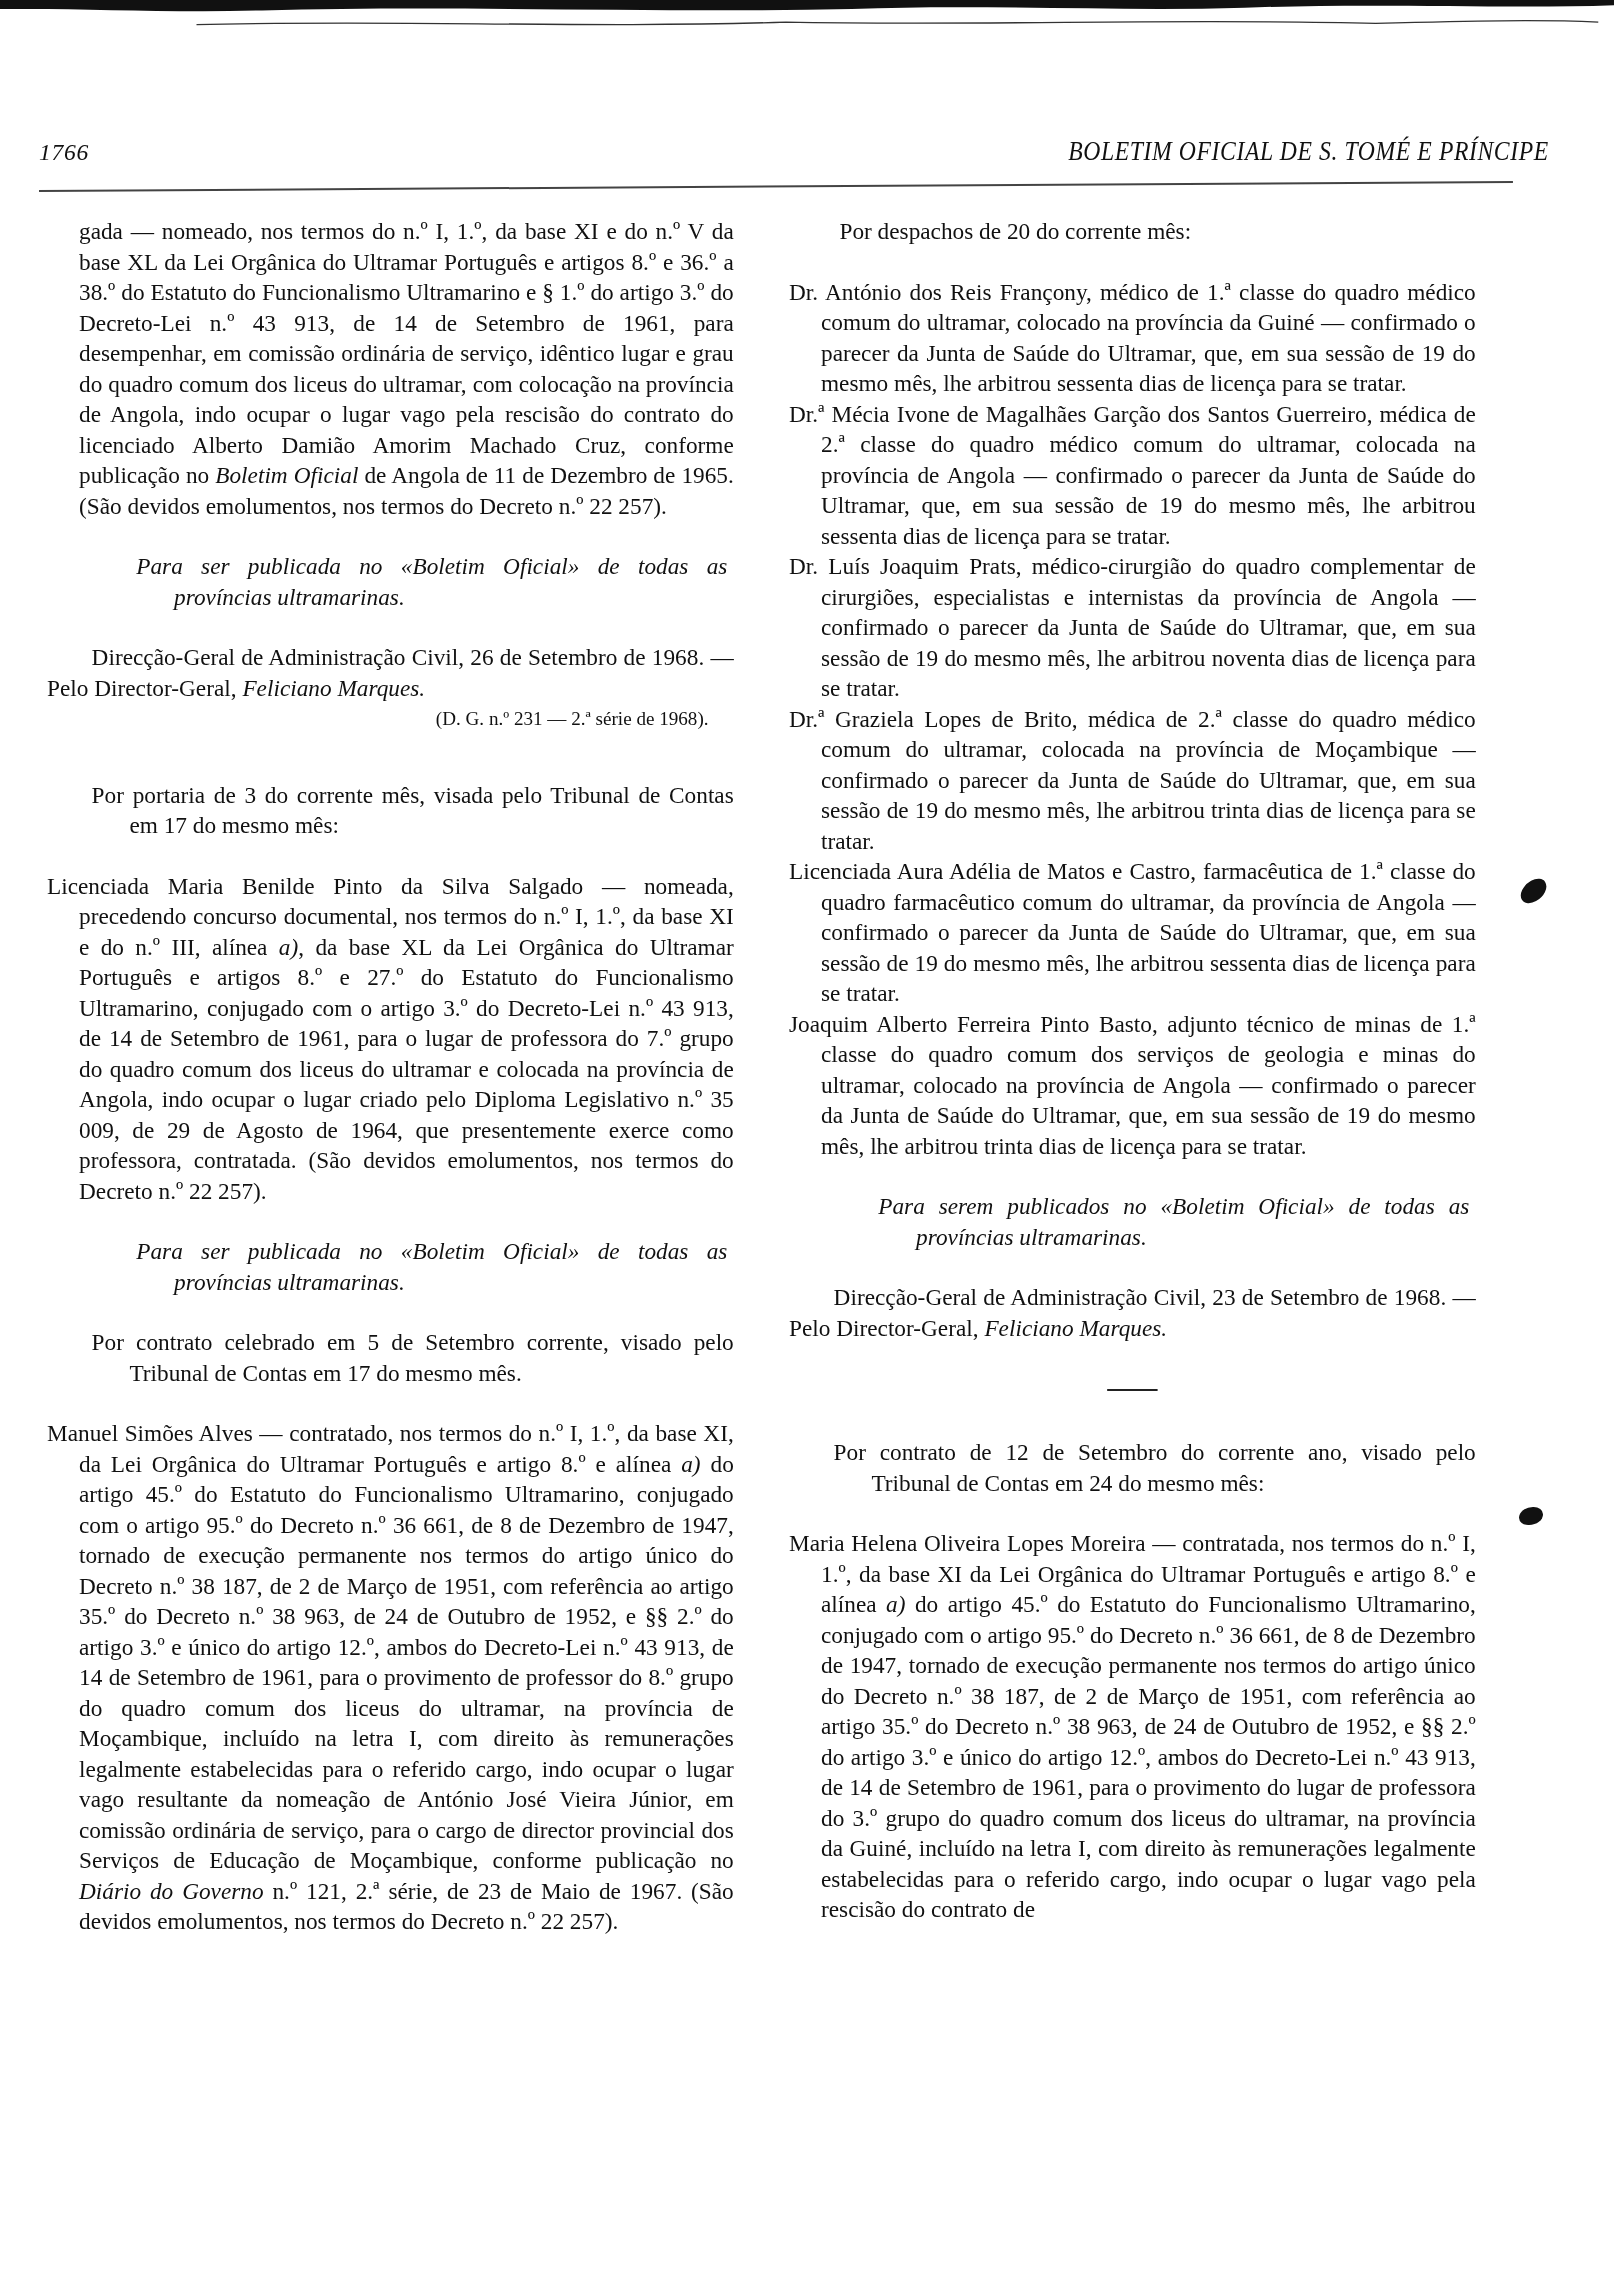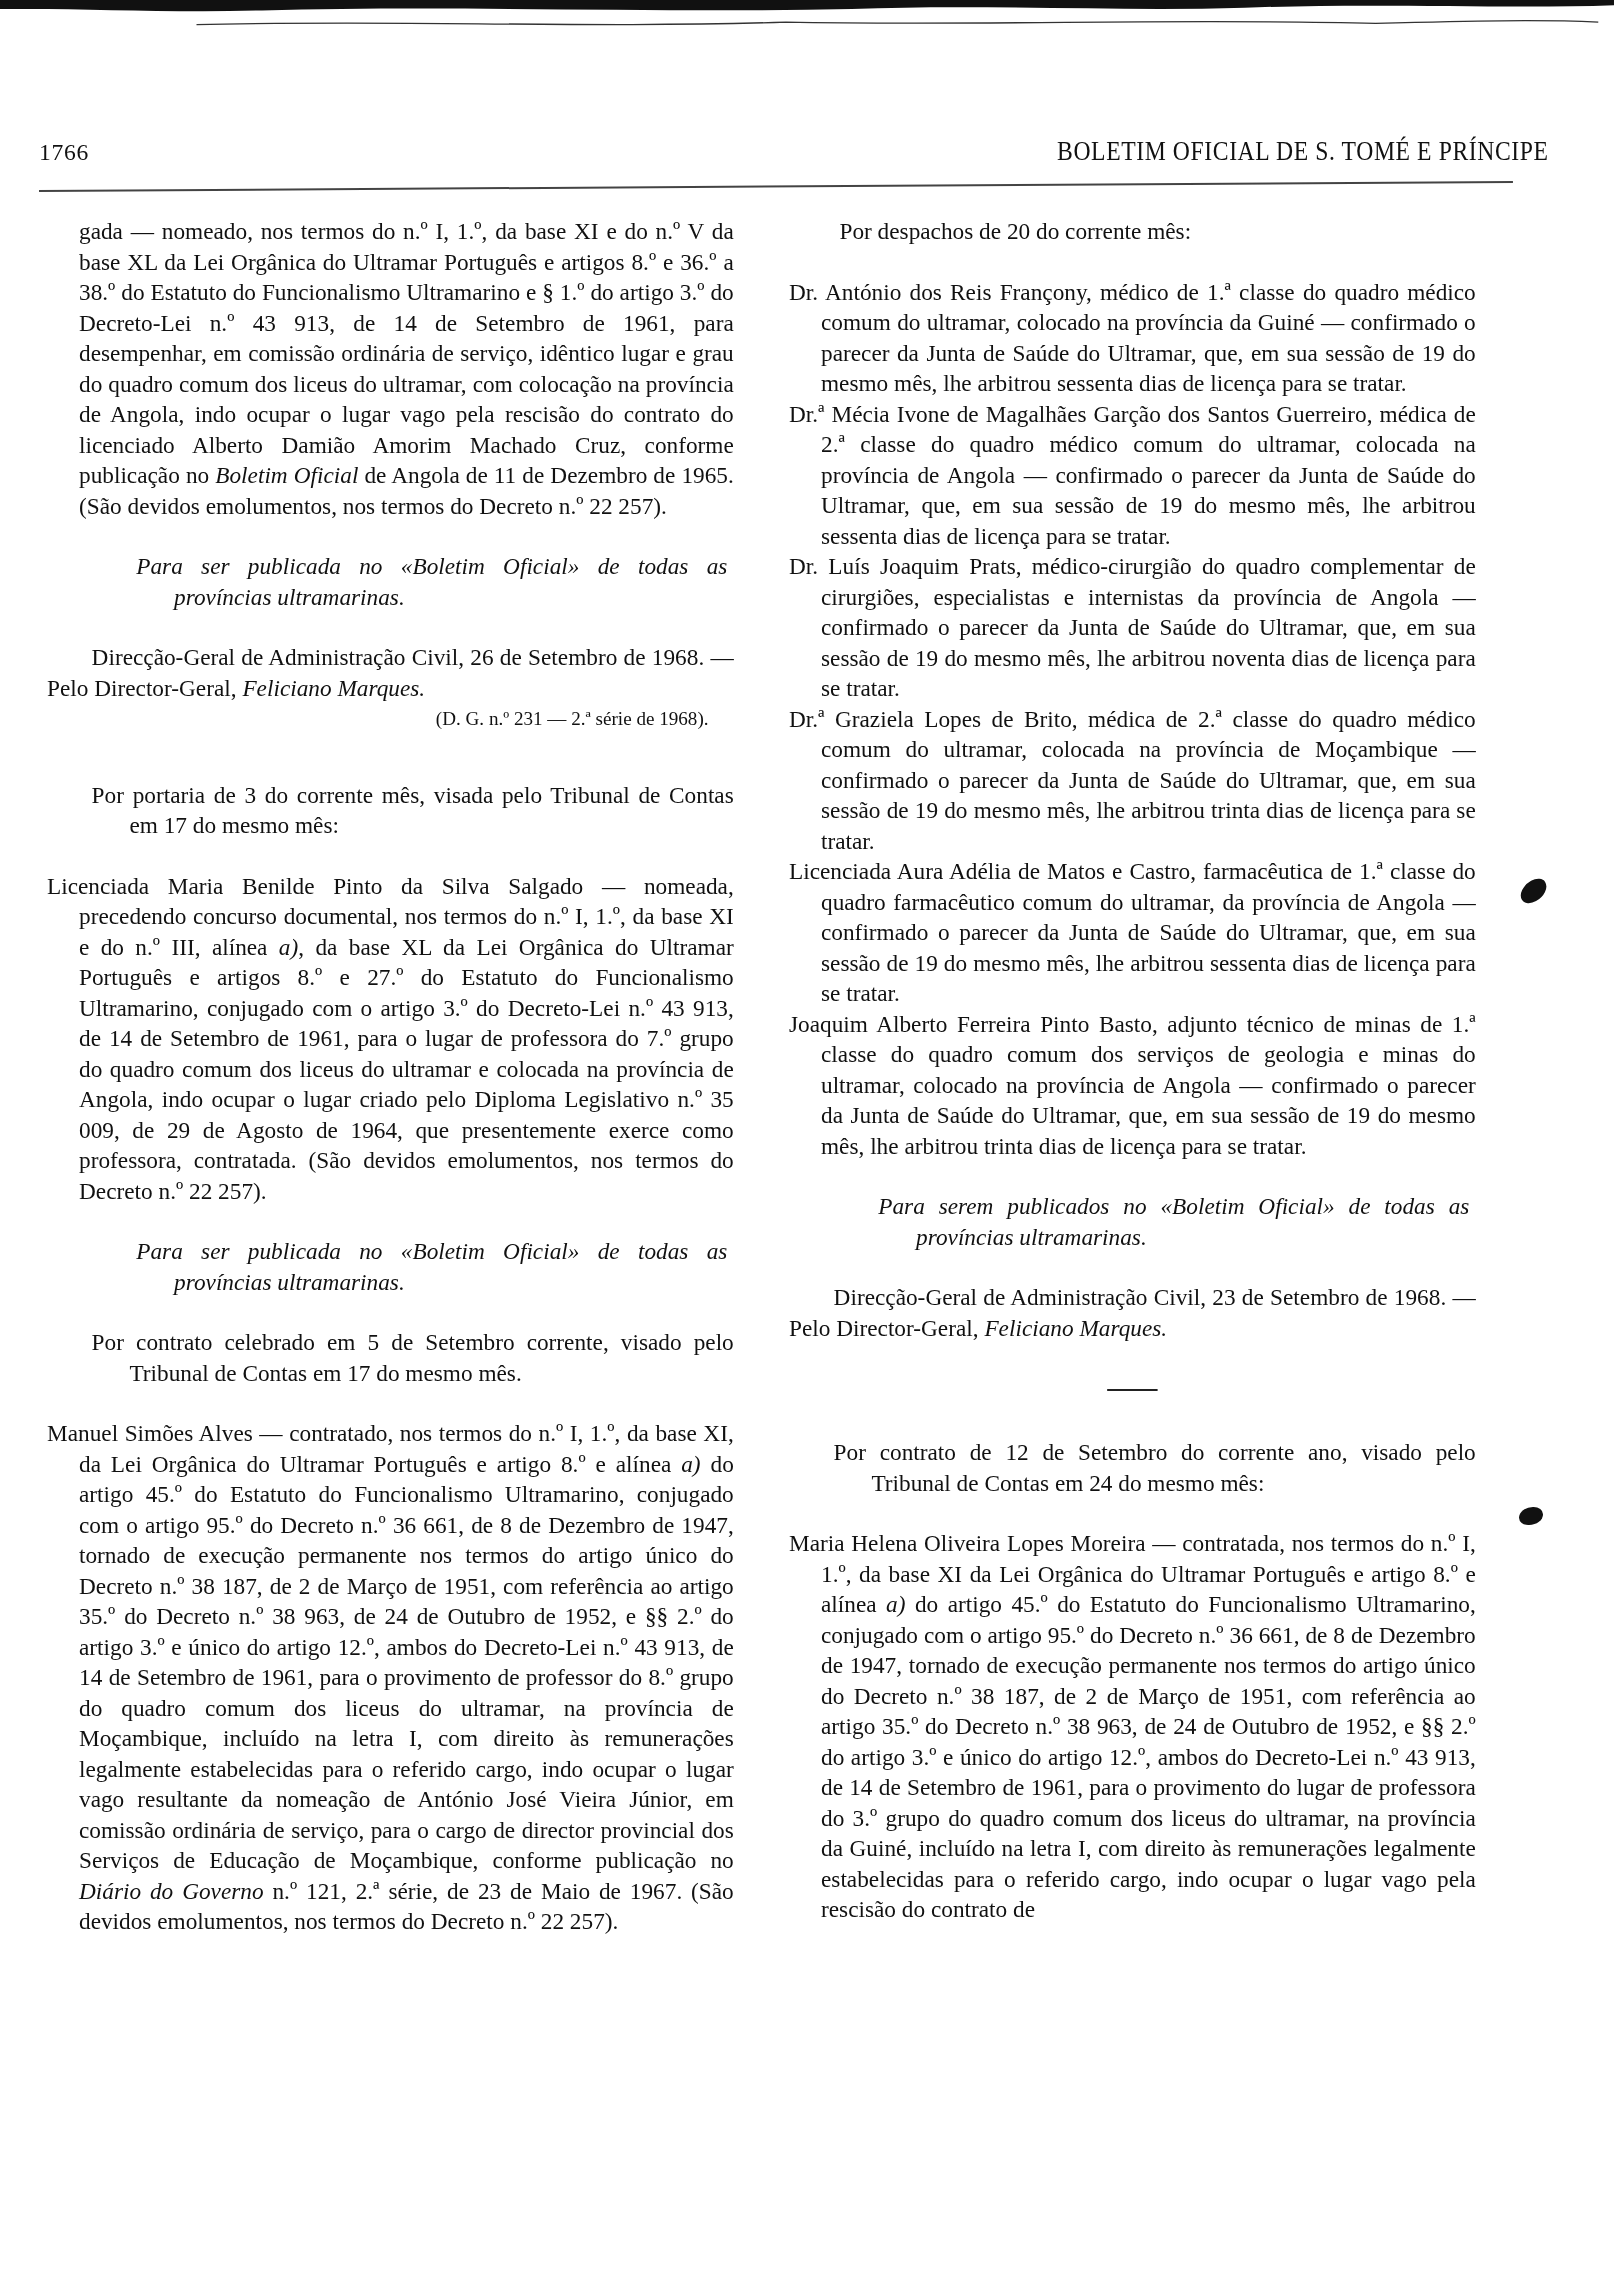--- a/index.html
+++ b/index.html
@@ -5,21 +5,21 @@
   html, body { margin: 0; padding: 0; background: #ffffff; }
   body {
     width: 1614px; height: 2295px; position: relative; overflow: hidden;
     font-family: "Liberation Serif", "DejaVu Serif", serif;
     color: #111111;
   }
   .scan-top {
     position: absolute; left: 0; top: 0; width: 1614px; height: 39px;
   }
   .header {
-    position: absolute; left: 39px; right: 39px; top: 131px; height: 39px;
+    position: absolute; left: 39px; right: 39px; top: 131px; height: 39px; font-style: italic;
   }
   .page-number {
     position: absolute; left: 0; top: 7.9px; font-size: 23.6px; letter-spacing: 0.7px;
   }
   .running-title {
     position: absolute; right: 26px; top: 3.9px; font-size: 27.5px; letter-spacing: 0.7px;
     transform: scaleX(0.86); transform-origin: right center;
   }
   .header-rule {
     position: absolute; left: 39px; top: 190px; width: 1474px; height: 2px;

